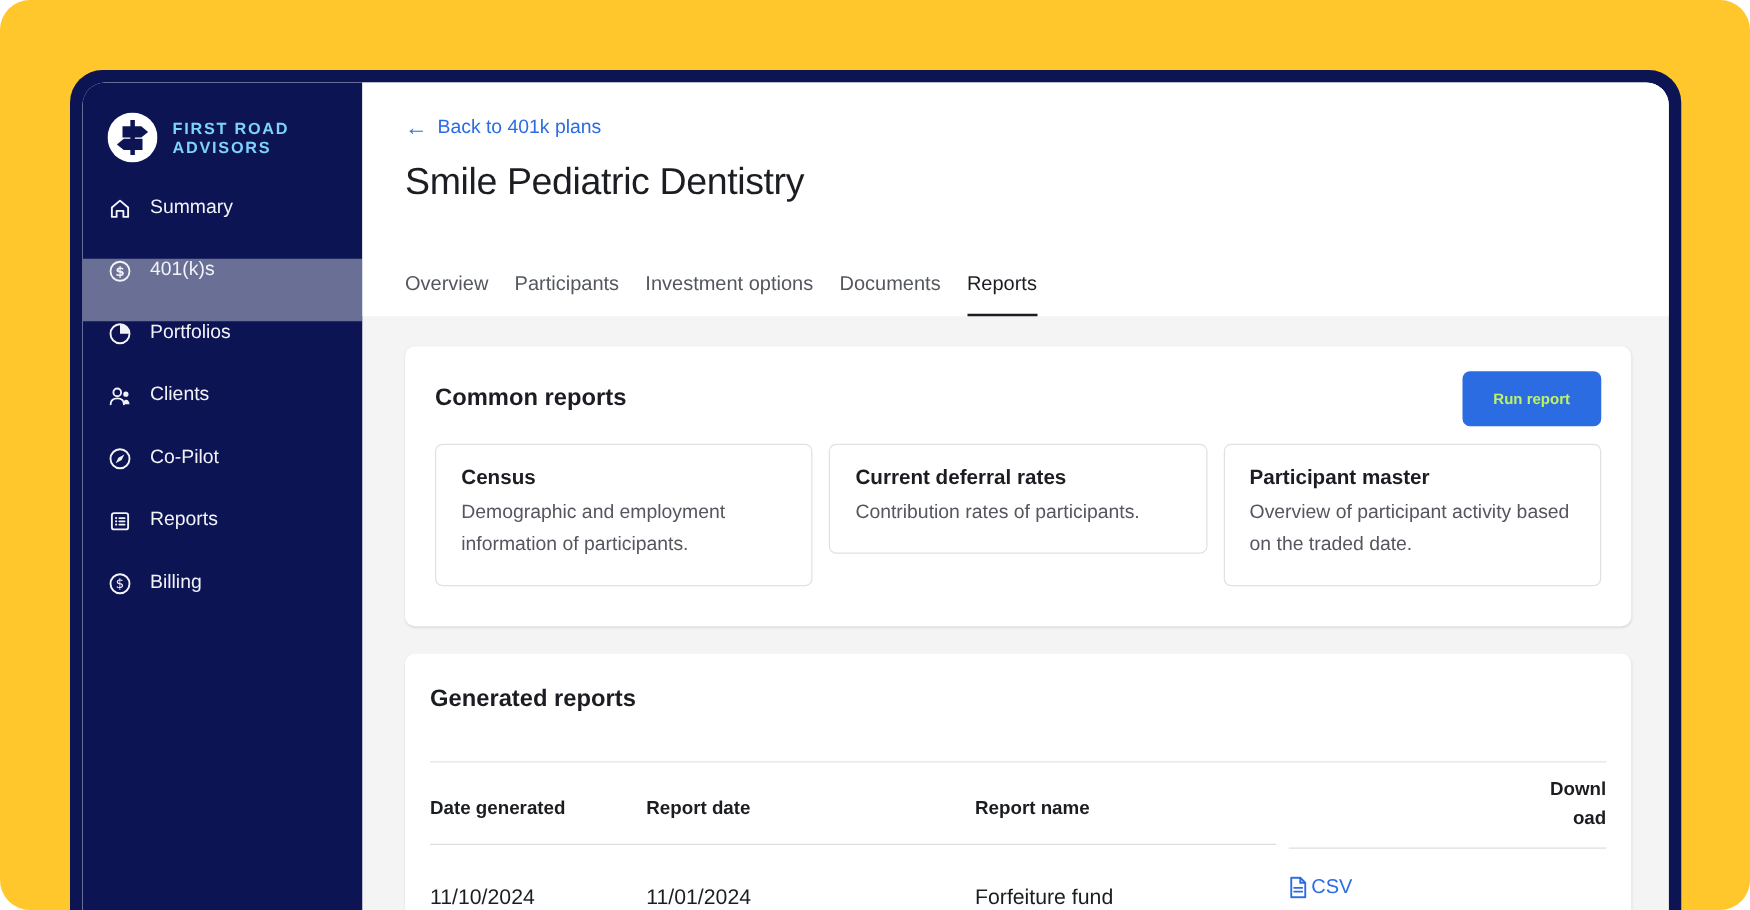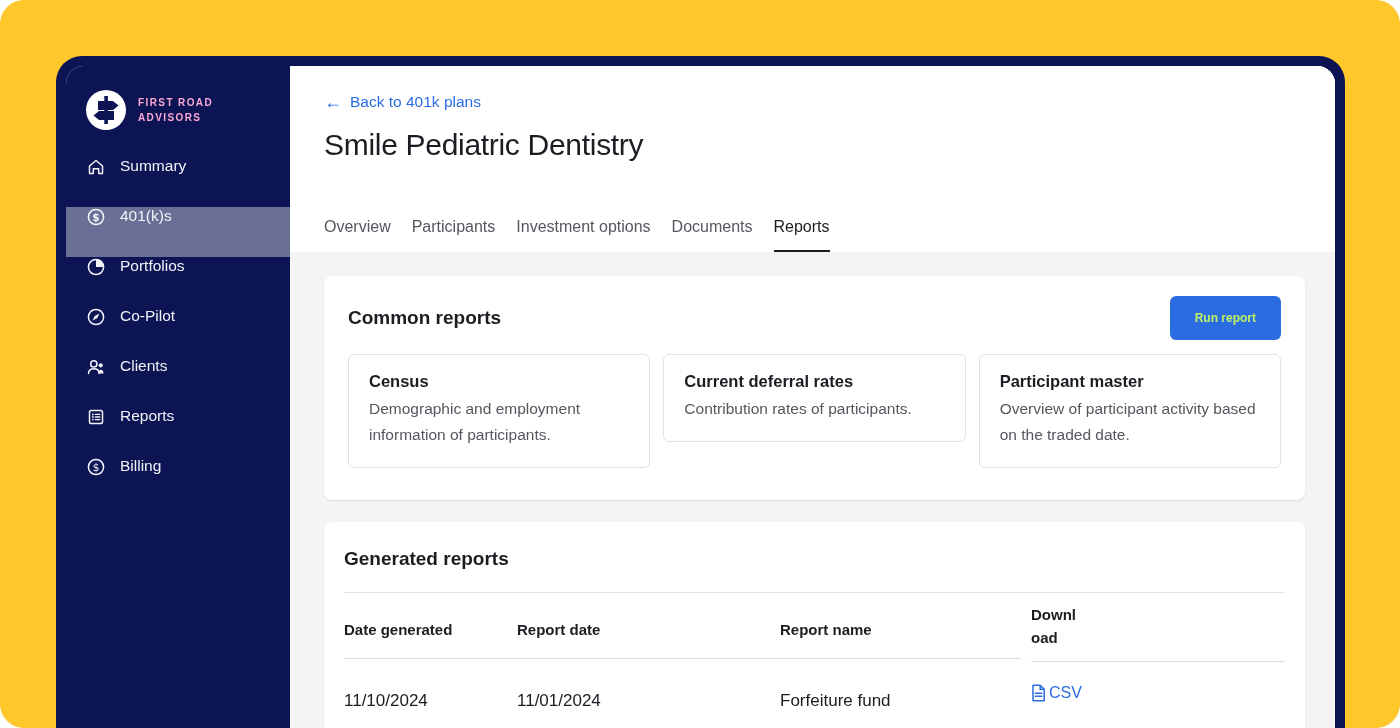--- a/index.html
+++ b/index.html
@@ -16,21 +16,21 @@
   }
   .app {
     display:flex; height:100%; background:#ffffff;
     border-radius:18px; overflow:hidden;
   }
 
   
   .sidebar { width:224px; flex-shrink:0; background:#0C1454; color:#F2F3F7; }
   .logo-row { display:flex; align-items:center; gap:12px; margin:24px 0 0 20px; }
   .logo-mark { width:40px; height:40px; flex-shrink:0; }
-  .logo-text { font-size:10px; font-weight:bold; letter-spacing:1.4px; line-height:15px; color:#f9a8d4; }
+  .logo-text { font-size:13px; font-weight:bold; letter-spacing:1.4px; line-height:15px; color:#7dd3fc; }
   .side-nav { margin-top:27px; }
   .nav-item {
     height:50px; display:flex; align-items:flex-start; gap:14px;
     padding:0 20px; font-size:15.5px; color:#F2F3F7; cursor:pointer;
   }
   .nav-item.active { background:#6A7095; }
   .nav-icon { width:20px; height:20px; flex-shrink:0; display:block; }
 
   
   .main { flex:1; min-width:0; display:flex; flex-direction:column; background:#F4F4F5; }
@@ -62,31 +62,31 @@
   .report-cards { display:flex; gap:13px; margin-top:14px; align-items:flex-start; }
   .report-card {
     flex:1 1 0; border:1px solid #E0E1E4; border-radius:6px;
     padding:17px 20px 19px; cursor:pointer; background:#ffffff;
   }
   .report-card-title { font-size:16.5px; font-weight:bold; color:#1B1D22; margin-bottom:5px; }
   .report-card-desc { font-size:15.5px; color:#54575E; line-height:26px; }
 
   
   .card-generated { margin-top:22px; padding:26px 20px 60px; border-radius:8px 8px 0 0; }
-  .gen-heading-wrap { padding-bottom:22px; border-bottom:1px solid #E4E4E7; }
+  .gen-heading-wrap { padding-bottom:38px; border-bottom:1px solid #E4E4E7; }
   .gen-table { display:flex; }
   .tbl-left { width:677px; flex-shrink:0; }
   .hrow { display:flex; padding:28px 0 20px; border-bottom:1px solid #DEDEE1; }
   .hcell { font-size:15px; font-weight:bold; color:#1B1D22; }
   .hc1 { width:173px; } .hc2 { width:263px; } .hc3 { width:241px; }
   .drow { display:flex; padding-top:32px; }
   .dcell { font-size:17px; color:#1B1D22; }
   .tbl-right { flex:1; margin-left:10px; }
   .hrow2 { padding:10px 0 12px; border-bottom:1px solid #DEDEE1; }
-  .hrow2 .hline { font-size:15px; font-weight:bold; color:#1B1D22; line-height:23px; }
+  .hrow2 .hline { font-size:15px; font-weight:bold; color:#1B1D22; line-height:23px;text-align:right; }
   .dl-cell { padding-top:22px; }
   .csv-link { display:inline-flex; align-items:center; gap:3px; color:#2B6CE3;
     font-size:16px; cursor:pointer; text-decoration:none; }
   .csv-icon { width:15px; height:18px; display:block; }
 </style>
 </head>
 <body>
 
 <div class="page">
   <div class="window">
@@ -125,34 +125,34 @@
           <div class="nav-item">
             <svg class="nav-icon" viewBox="0 0 20 20">
               <circle cx="10" cy="10" r="7.6" fill="none" stroke="#F2F3F7" stroke-width="1.5"></circle>
               <path d="M10 10 L10 2.4 A7.6 7.6 0 0 1 17.6 10 Z" fill="#F2F3F7"></path>
             </svg>
             <span>Portfolios</span>
           </div>
 
           <div class="nav-item">
             <svg class="nav-icon" viewBox="0 0 20 20">
-              <circle cx="10" cy="10" r="7.6" fill="none" stroke="#F2F3F7" stroke-width="1.5"></circle>
-              <polygon points="13.5,6.5 11.3,10.9 6.5,13.5 8.7,9.1" fill="#F2F3F7"></polygon>
-            </svg>
-            <span>Co-Pilot</span>
-          </div>
-
-          <div class="nav-item">
-            <svg class="nav-icon" viewBox="0 0 20 20">
               <circle cx="7.8" cy="6.9" r="3.1" fill="none" stroke="#F2F3F7" stroke-width="1.5"></circle>
               <path d="M2.5 16.4 C2.5 13.2 4.9 11.7 7.8 11.7 C10.7 11.7 13.1 13.2 13.1 16.4" fill="none" stroke="#F2F3F7" stroke-width="1.5" stroke-linecap="round"></path>
               <circle cx="14.7" cy="8.3" r="2.1" fill="#F2F3F7"></circle>
               <path d="M12.6 16.4 C12.8 13.8 13.5 12.7 14.8 12.7 C16.5 12.7 17.4 13.9 17.6 16.4 Z" fill="#F2F3F7"></path>
             </svg>
             <span>Clients</span>
+          </div>
+
+          <div class="nav-item">
+            <svg class="nav-icon" viewBox="0 0 20 20">
+              <circle cx="10" cy="10" r="7.6" fill="none" stroke="#F2F3F7" stroke-width="1.5"></circle>
+              <polygon points="13.5,6.5 11.3,10.9 6.5,13.5 8.7,9.1" fill="#F2F3F7"></polygon>
+            </svg>
+            <span>Co-Pilot</span>
           </div>
 
           <div class="nav-item">
             <svg class="nav-icon" viewBox="0 0 20 20">
               <rect x="3.5" y="3.5" width="13" height="13" rx="1.8" fill="none" stroke="#F2F3F7" stroke-width="1.5"></rect>
               <circle cx="6.9" cy="7.4" r="0.9" fill="#F2F3F7"></circle>
               <circle cx="6.9" cy="10" r="0.9" fill="#F2F3F7"></circle>
               <circle cx="6.9" cy="12.6" r="0.9" fill="#F2F3F7"></circle>
               <path d="M9.4 7.4 H13.7 M9.4 10 H13.7 M9.4 12.6 H13.7" stroke="#F2F3F7" stroke-width="1.4" stroke-linecap="round"></path>
             </svg>

